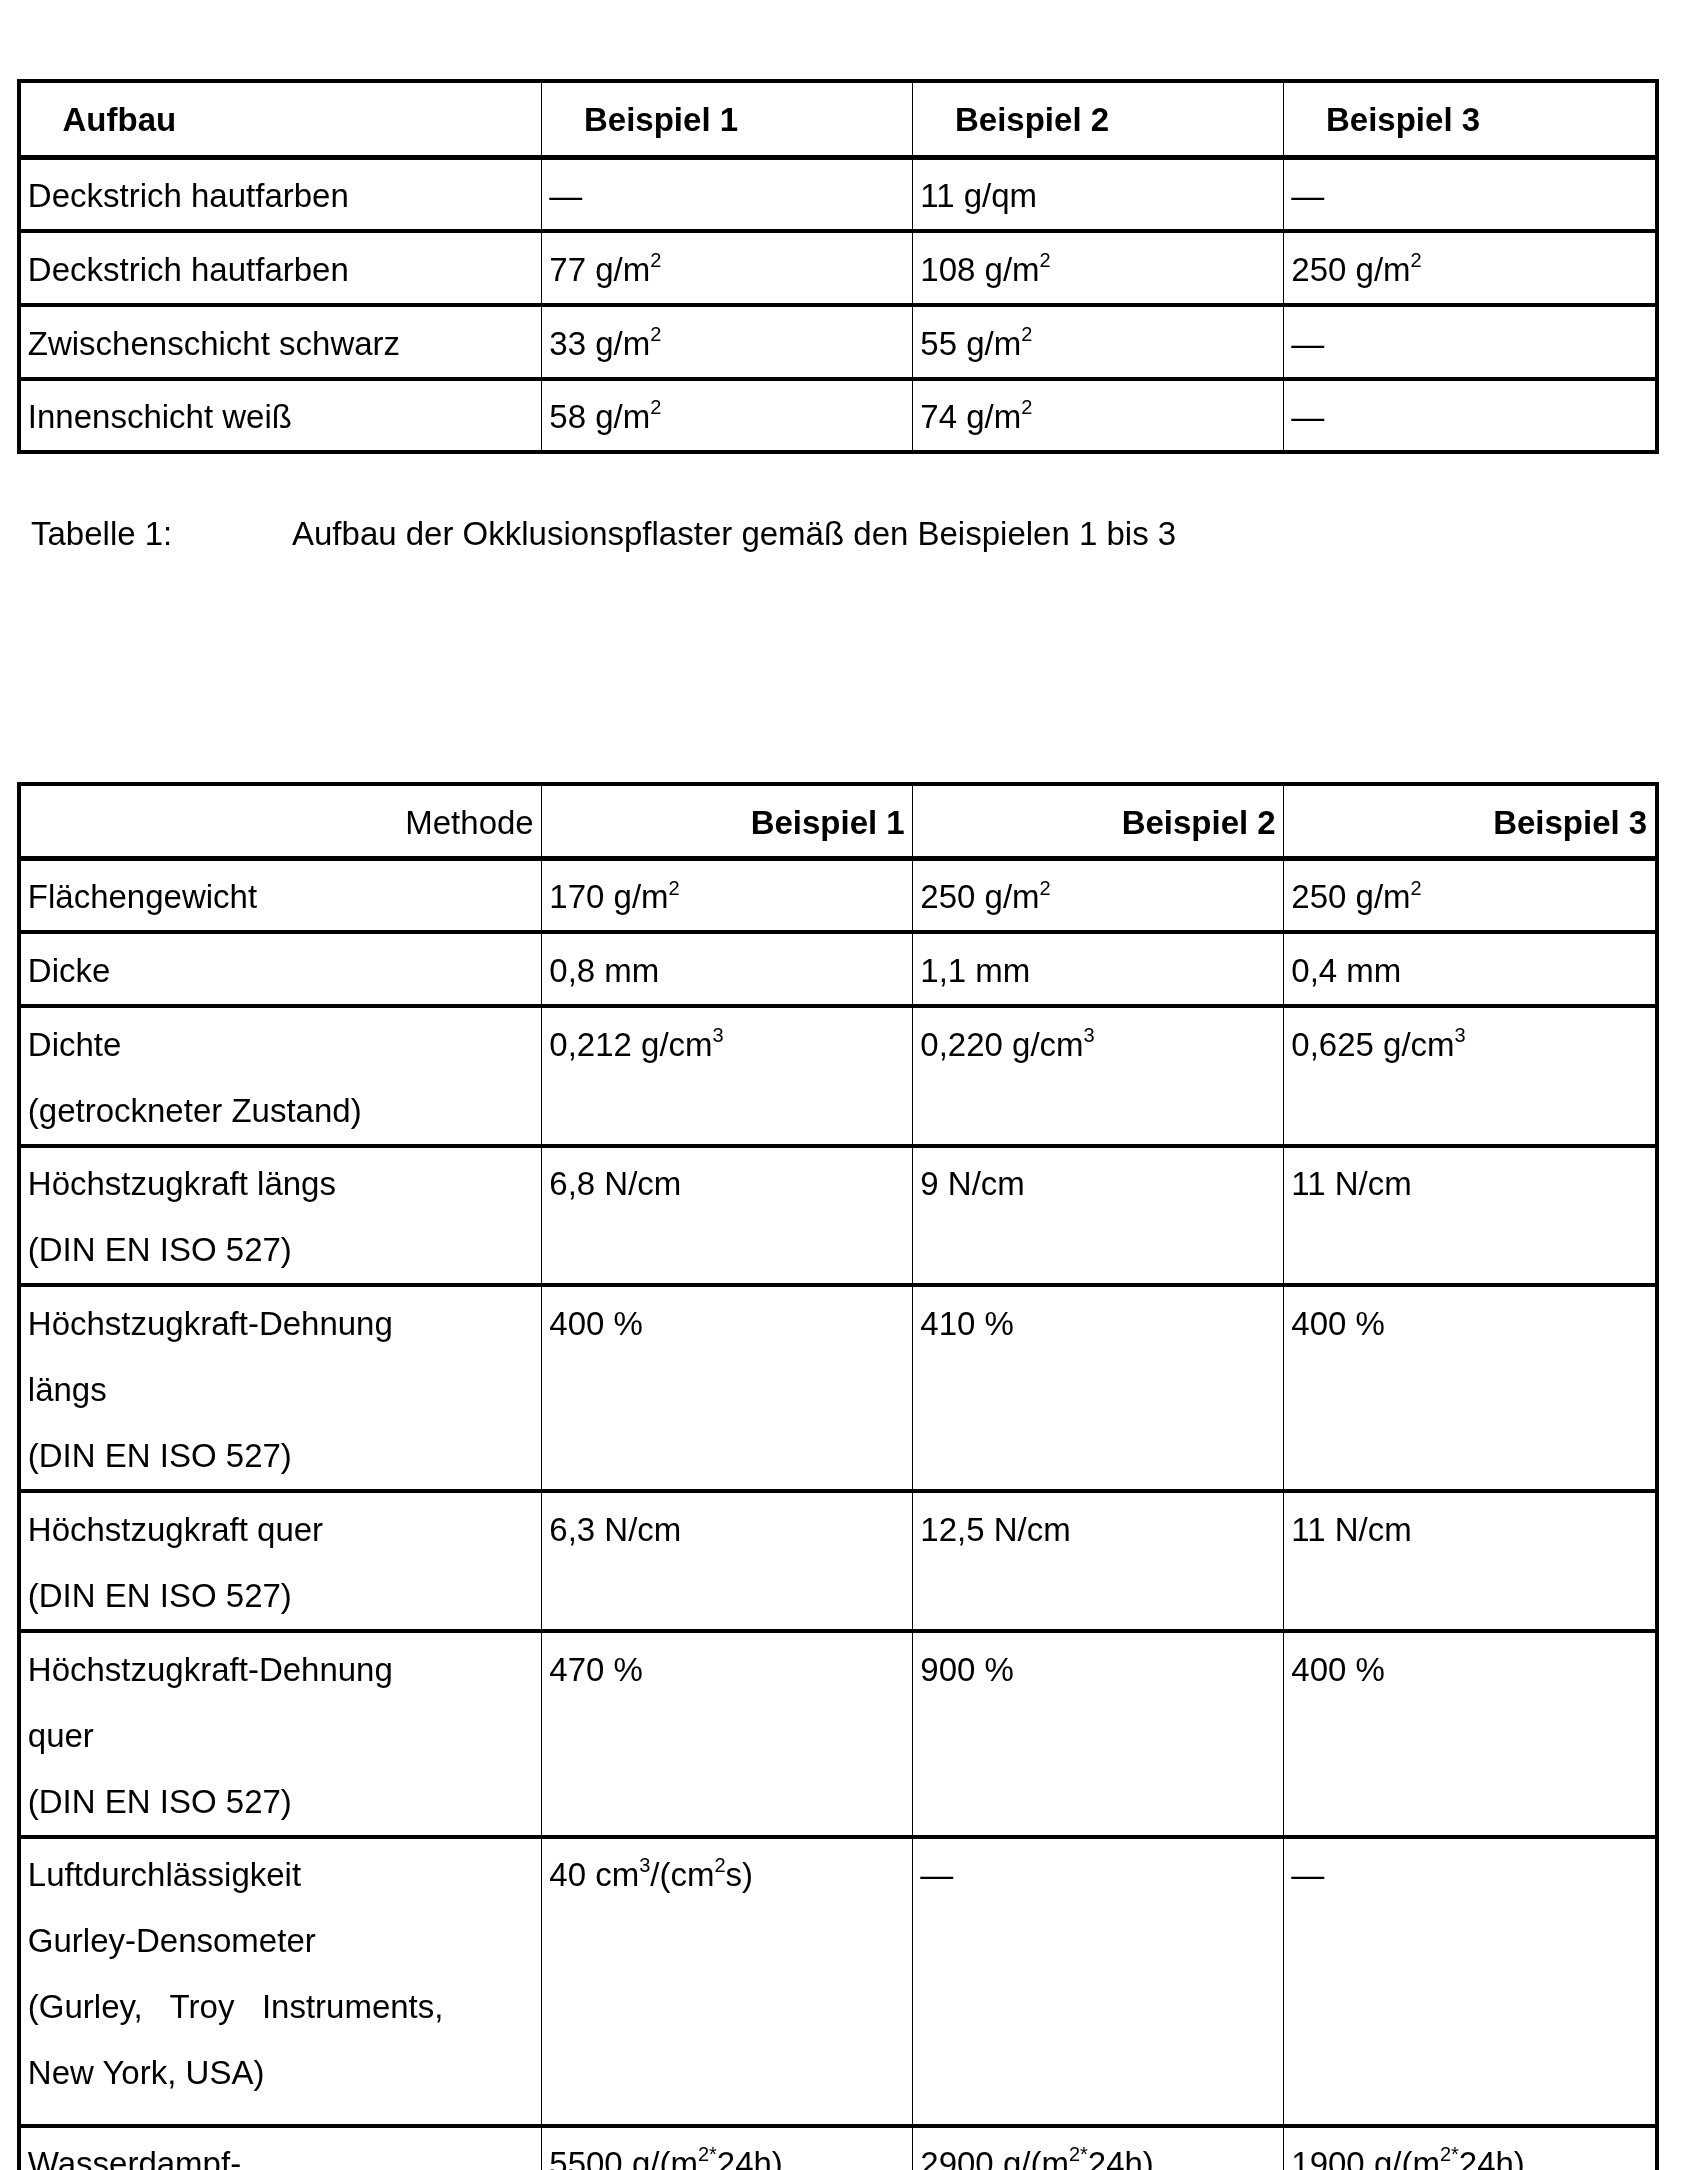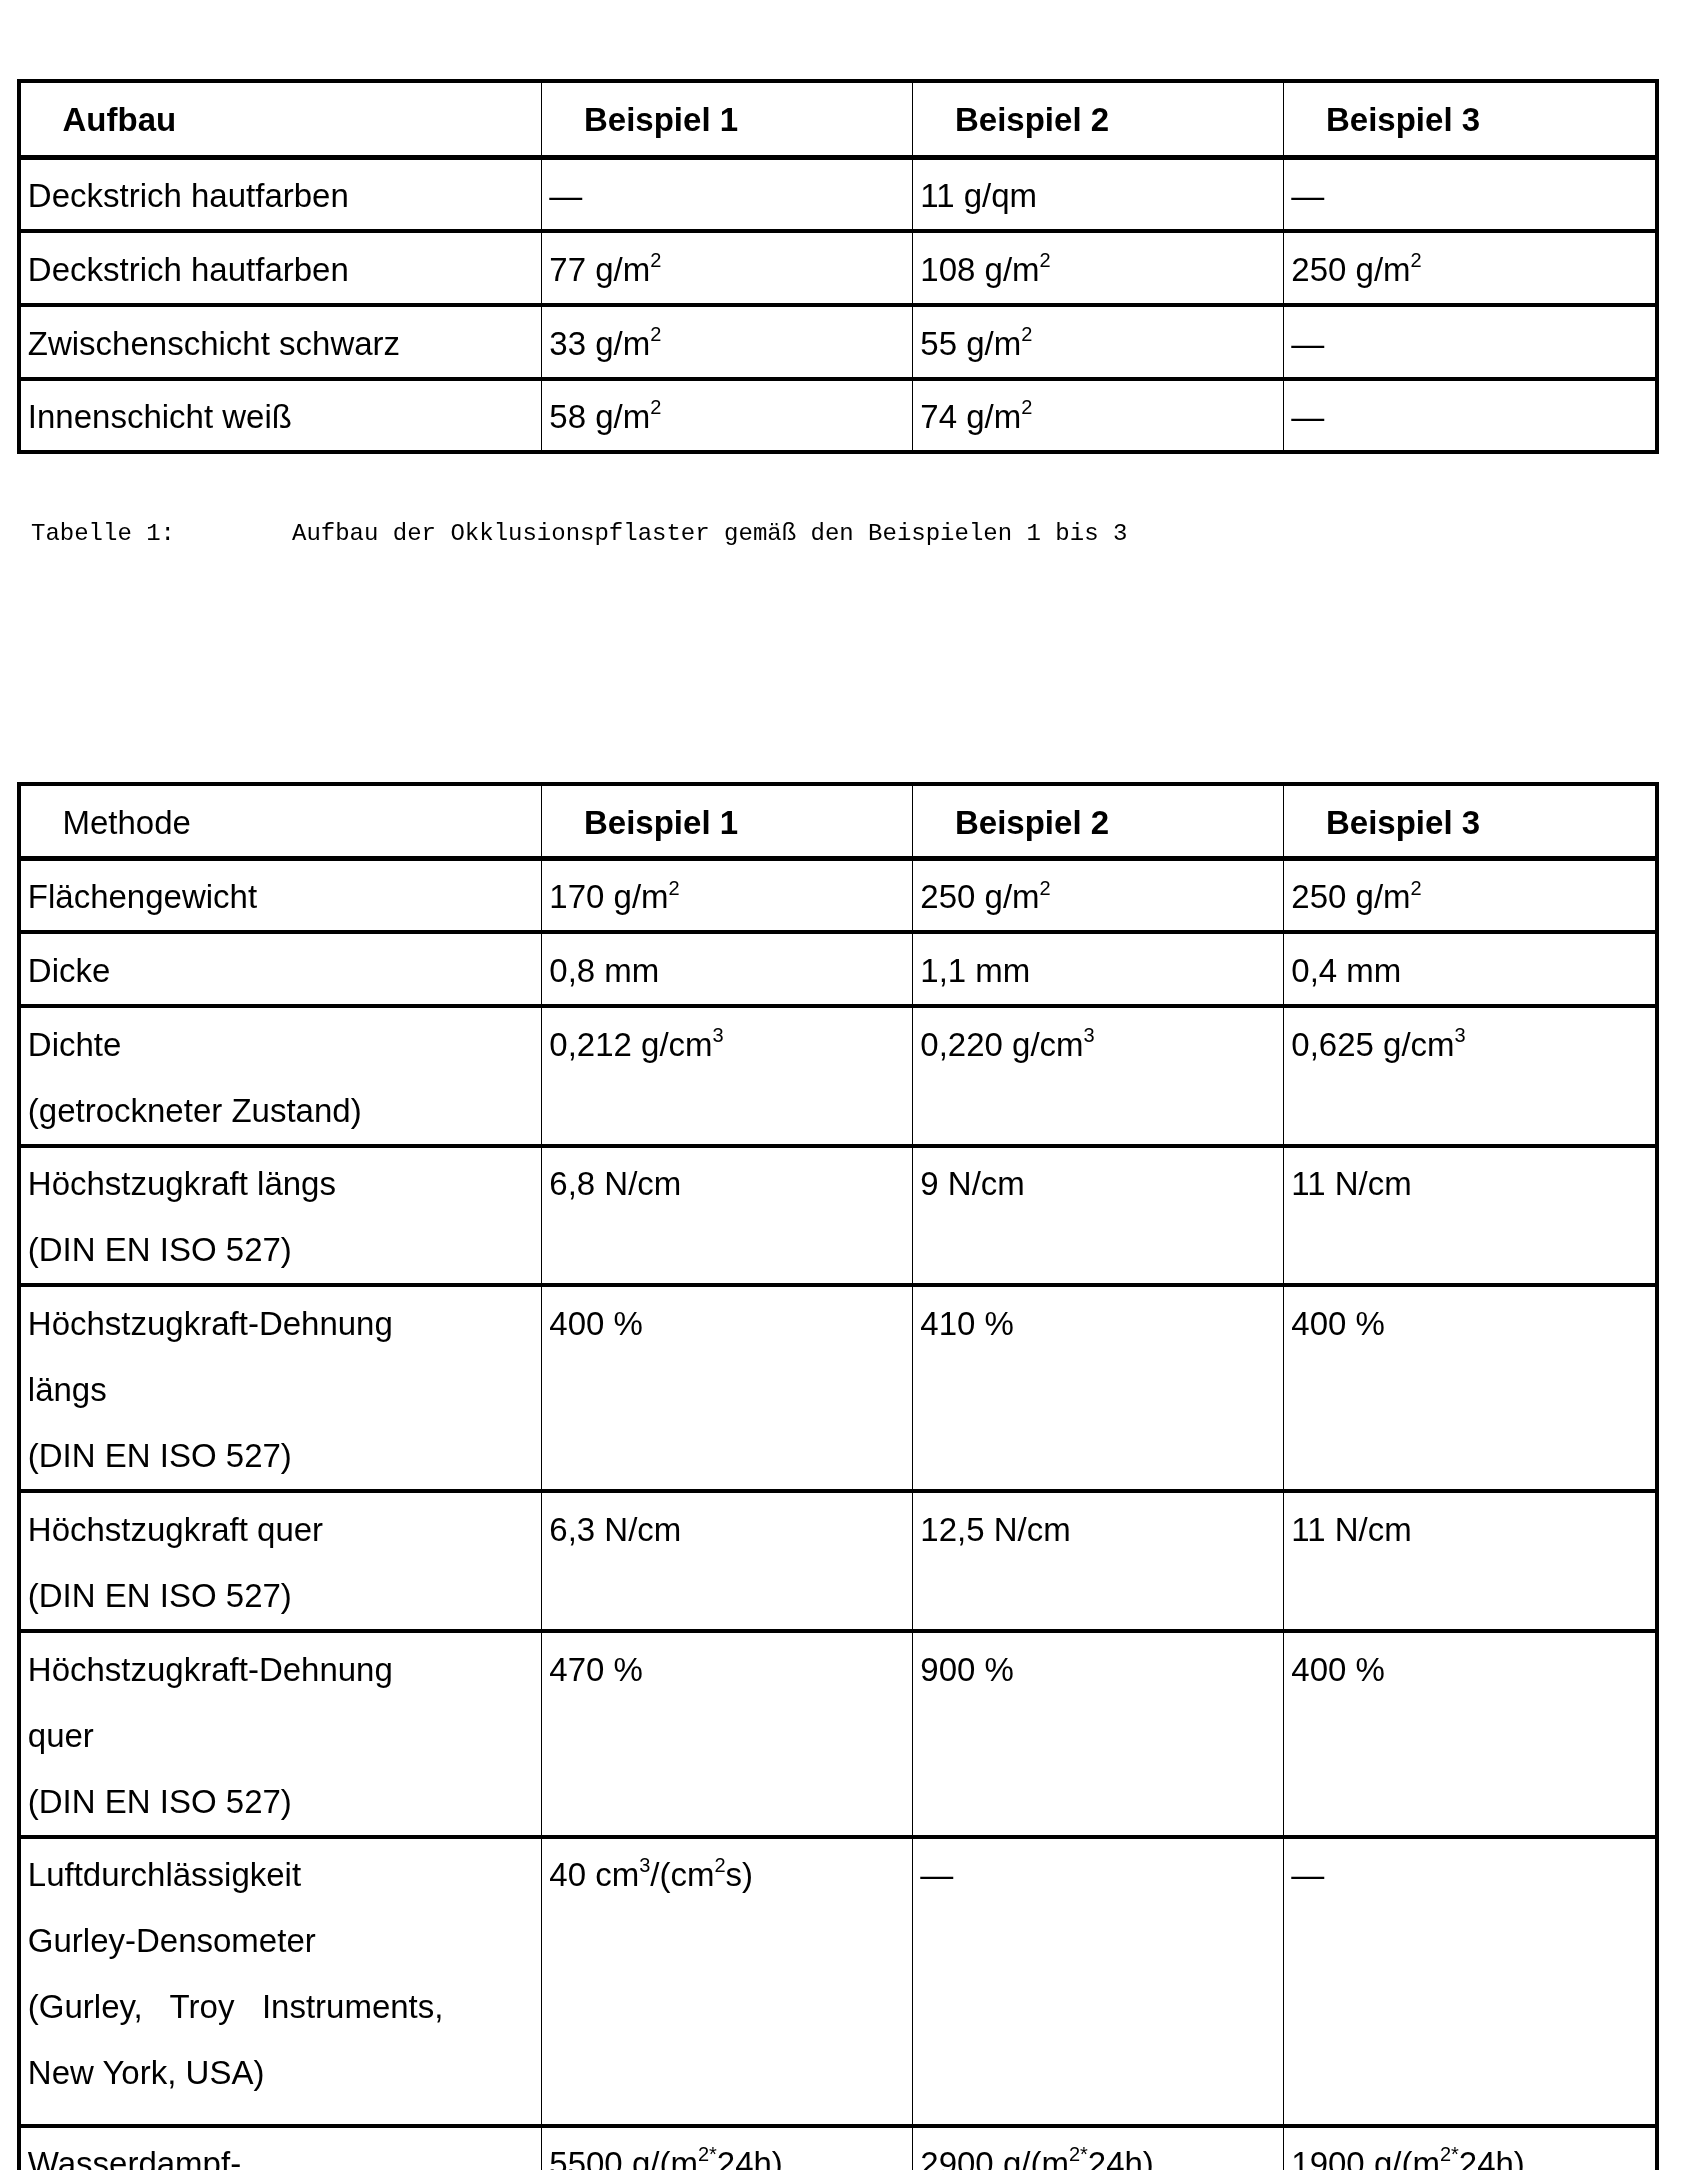--- a/index.html
+++ b/index.html
@@ -10,21 +10,21 @@
   .tbl td { border:1.8px solid #000; vertical-align:top; padding:3.7px 7.3px 0 7.3px;
             font-size:33px; line-height:66px; overflow:hidden; }
   .tbl tr.hdr td { border-bottom:5.5px solid #000;padding-left:42px; }
   .tbl tr.thick td { border-bottom:4.6px solid #000; }
   .bold { font-weight:bold; }
   .line { display:block; white-space:nowrap; }
   sup { font-size:20px; line-height:0; vertical-align:super; position:relative; top:-1.8px; }
   #t1 { top:79px; }
   #t2 { top:782px; }
   .col0 { width:523px; } .col1 { width:371px; } .col2 { width:371px; } .col3 { width:373px; }
-  .caption { position:absolute; left:31px; top:514px; font-size:24px; line-height:40px; white-space:nowrap;font-family:Liberation Mono, monospace; }
+  .caption { position:absolute; left:31px; top:514px; font-size:33px; line-height:40px; white-space:nowrap; }
   .caption .lbl { display:inline-block; width:261px; }
 </style>
 </head>
 <body>
 
 <table class="tbl" id="t1">
   <colgroup>
       <col class="col0">
       <col class="col1">
       <col class="col2">
@@ -77,21 +77,21 @@
 </div>
 
 <table class="tbl" id="t2">
   <colgroup>
       <col class="col0">
       <col class="col1">
       <col class="col2">
       <col class="col3">
     </colgroup>
   <tbody id="t2-body">
-      <tr class="hdr" style="height: 73px;">
+      <tr class="hdr" style="height: 73px; text-align: right;">
         <td>Methode</td>
         <td class="bold">Beispiel 1</td>
         <td class="bold">Beispiel 2</td>
         <td class="bold">Beispiel 3</td>
       </tr>
       <tr class="thick" style="height: 72px;">
         <td>
           <span class="line">Flächengewicht</span>
         </td>
         <td>170 g/m<sup>2</sup></td>

